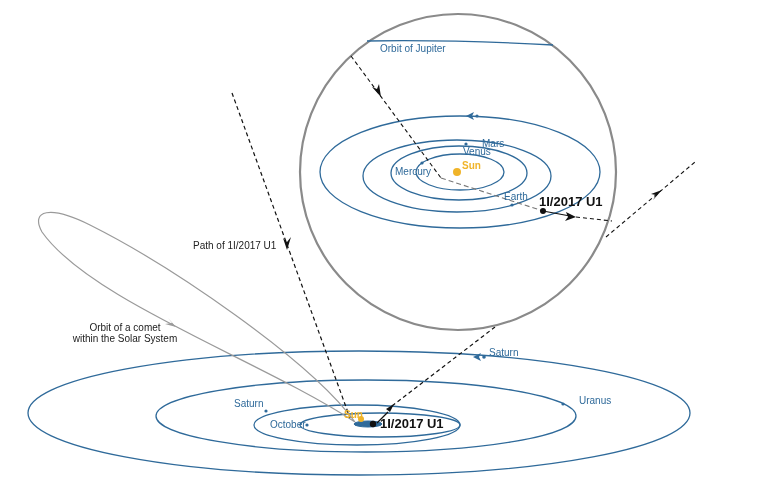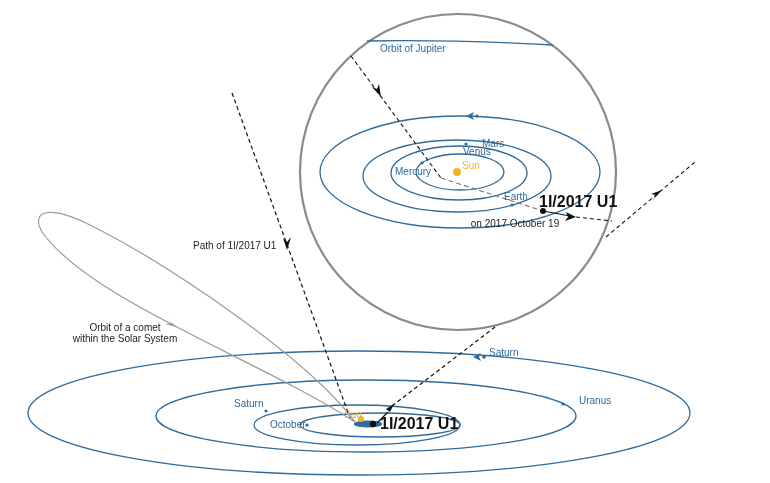--- a/index.html
+++ b/index.html
@@ -1,22 +1,22 @@
 <!DOCTYPE html>
 <html><head>
 <meta charset="utf-8">
 <style>
   html, body { margin: 0; padding: 0; background: #ffffff; }
   body { width: 770px; height: 483px; overflow: hidden; position: relative; font-family: "Liberation Sans", sans-serif; }
   #diagram { position: absolute; left: 0; top: 0; width: 770px; height: 483px; }
   .lbl { position: absolute; white-space: nowrap; font-size: 10px; line-height: 11px; }
   .blue { color: #2f6a9a; }
-  .sun { color: #f0b429; }
+  .sun { color: #f0b429; font-weight: bold; }
   .dark { color: #222222; }
-  .bold { font-weight: bold; font-size: 16px; color: #111111; text-align: center; }
+  .bold { font-weight: bold; font-size: 13px; color: #111111; text-align: center; }
   .center { text-align: center; }
 </style>
 </head>
 <body>
 
 <svg id="diagram" width="770" height="483" viewBox="0 0 770 483" xmlns="http://www.w3.org/2000/svg">
   <defs>
     <marker id="arrowBlack" markerWidth="10" markerHeight="10" refX="5" refY="5" orient="auto" markerUnits="userSpaceOnUse">
       <path d="M0,1 L10,5 L0,9 L3,5 Z" fill="#111"></path>
     </marker>
@@ -95,21 +95,20 @@
 </svg>
 
 <div class="lbl blue" style="left:380px;top:43px;">Orbit of Jupiter</div>
 <div class="lbl blue" style="left:482px;top:106px;margin-top:32px;">Mars</div>
 <div class="lbl blue" style="left:463px;top:146px;">Venus</div>
 <div class="lbl sun" style="left:462px;top:160px;">Sun</div>
 <div class="lbl blue" style="left:395px;top:166px;">Mercury</div>
 <div class="lbl blue" style="left:504px;top:191px;">Earth</div>
 <div class="lbl bold" style="left:539px;top:196px;">1I/2017 U1</div>
 <div class="lbl dark center" style="left:430px;top:218px;width:170px;">
-  <div>on 2017 October 19</div>
 </div>
 
 <div class="lbl dark" style="left:193px;top:240px;">Path of 1I/2017 U1</div>
 <div class="lbl dark center" style="left:60px;top:322px;width:130px;">
   <div>Orbit of a comet</div>
   <div>within the Solar System</div>
 </div>
 
 <div class="lbl blue" style="left:489px;top:347px;">Saturn</div>
 <div class="lbl blue" style="left:579px;top:395px;">Uranus</div>

